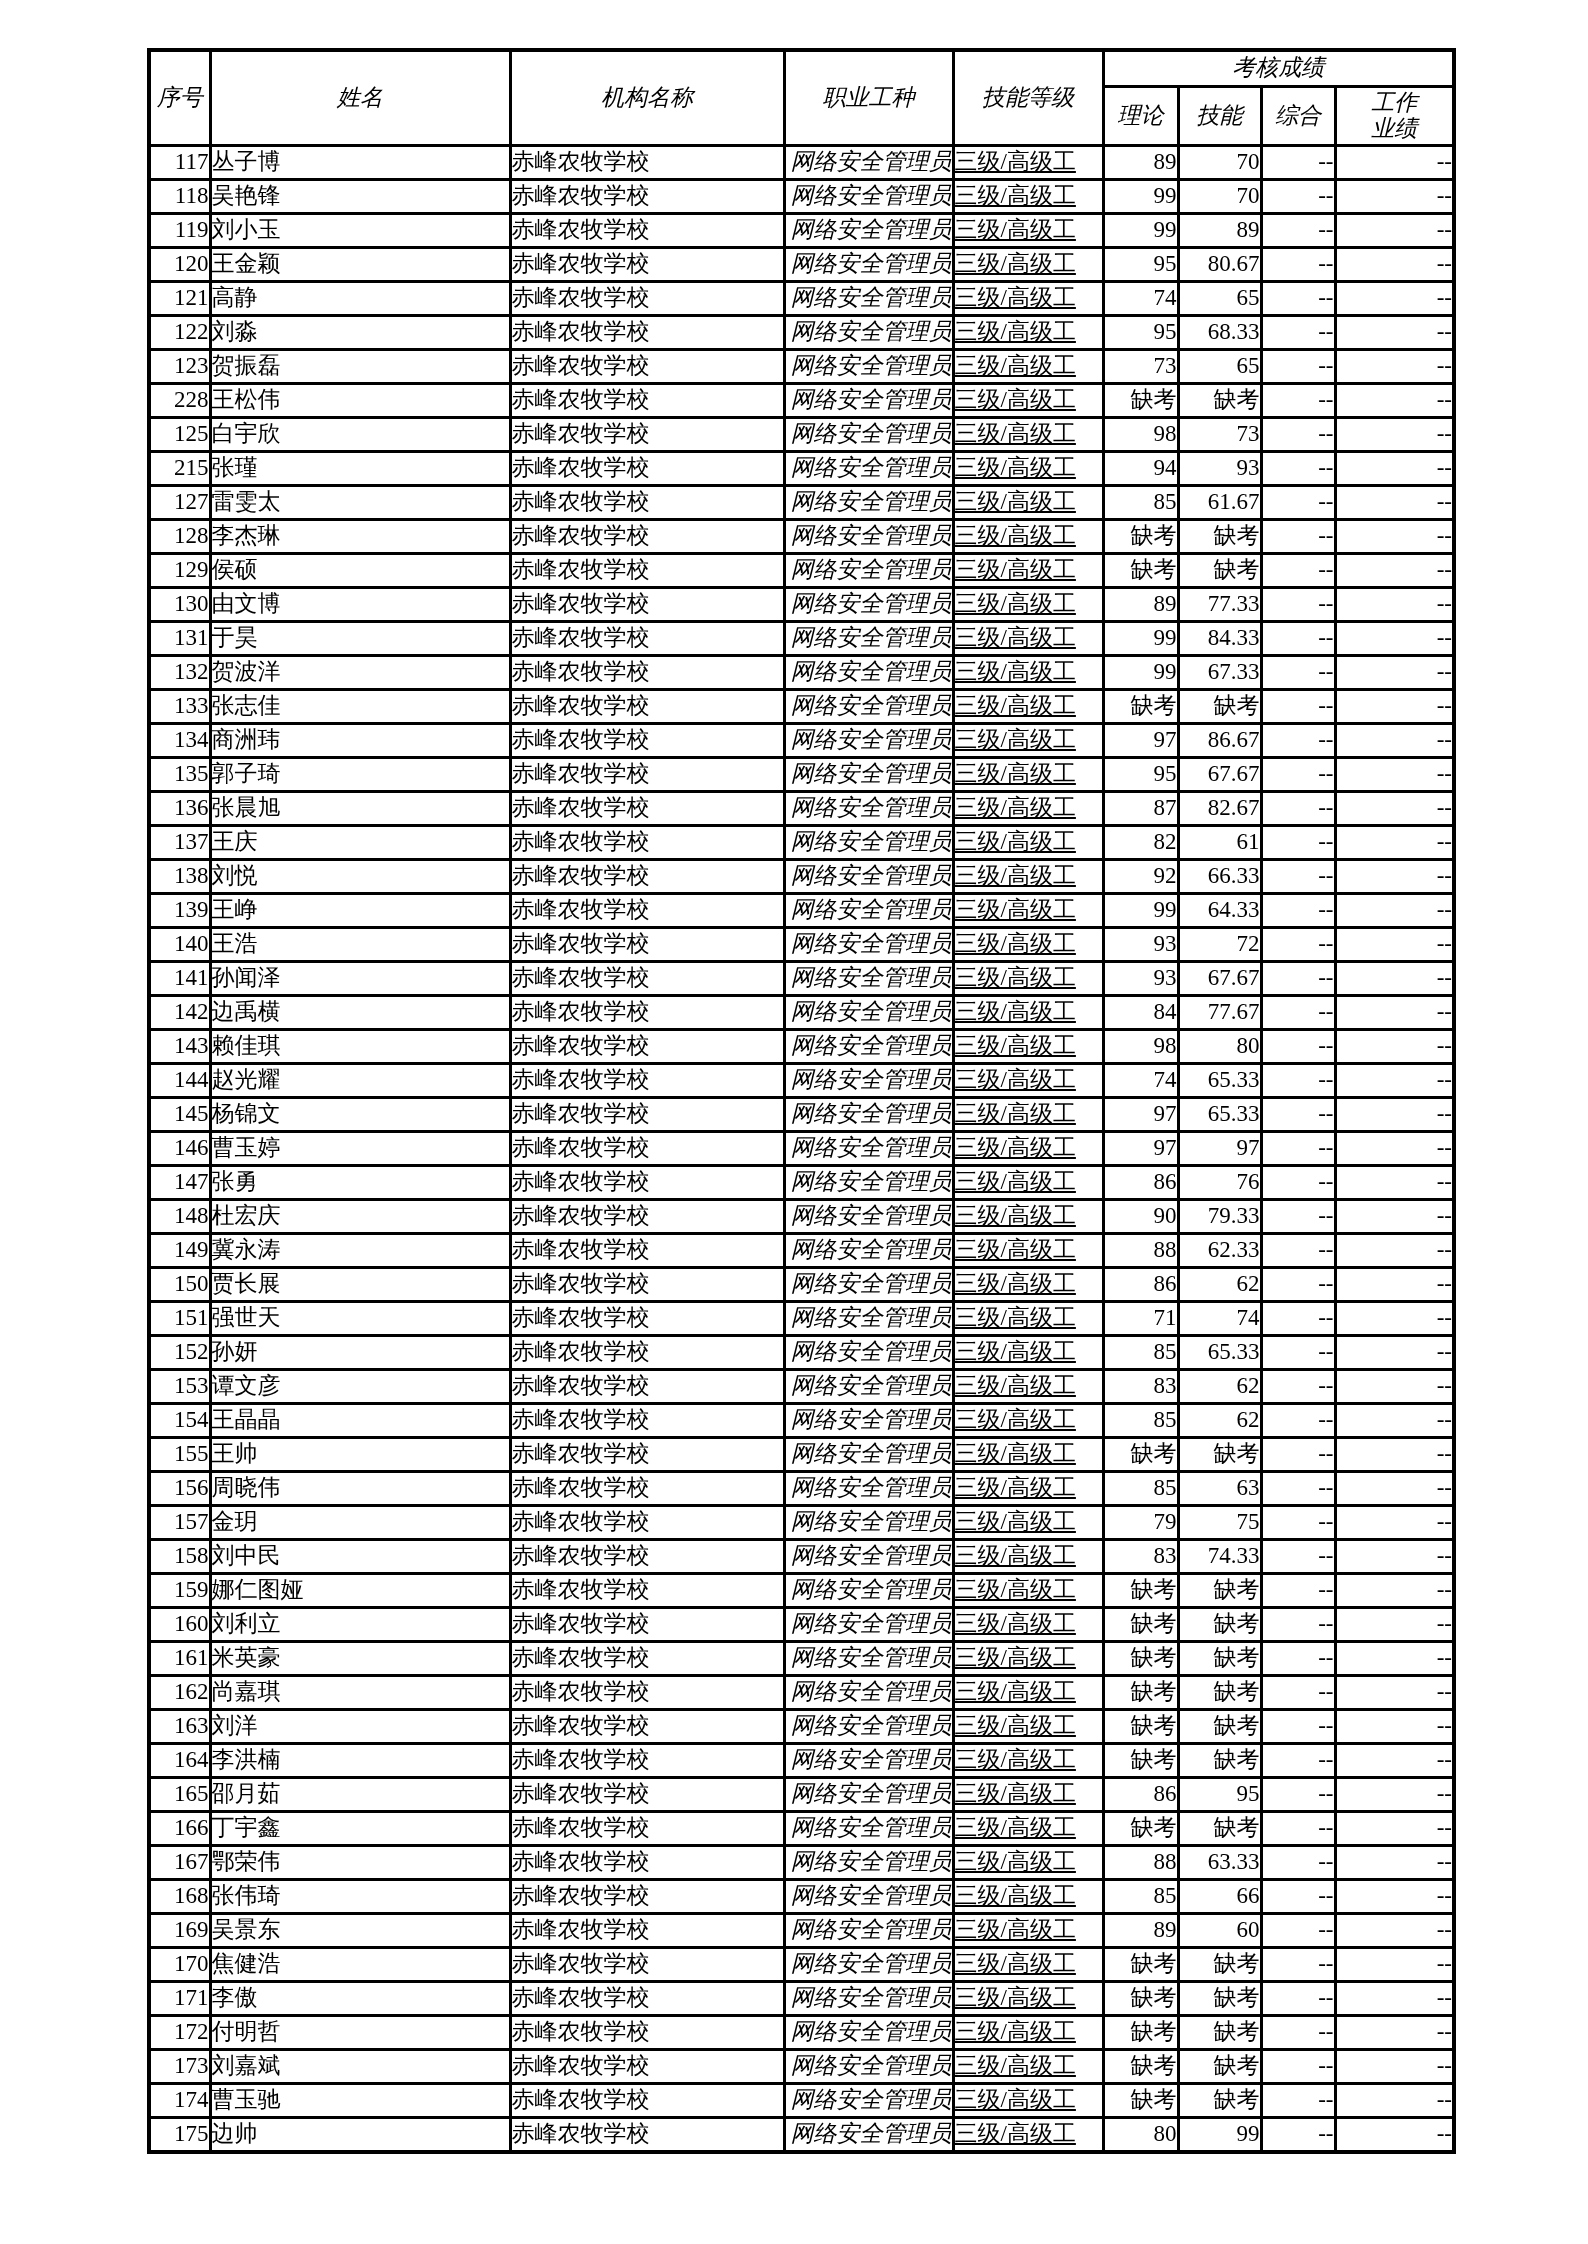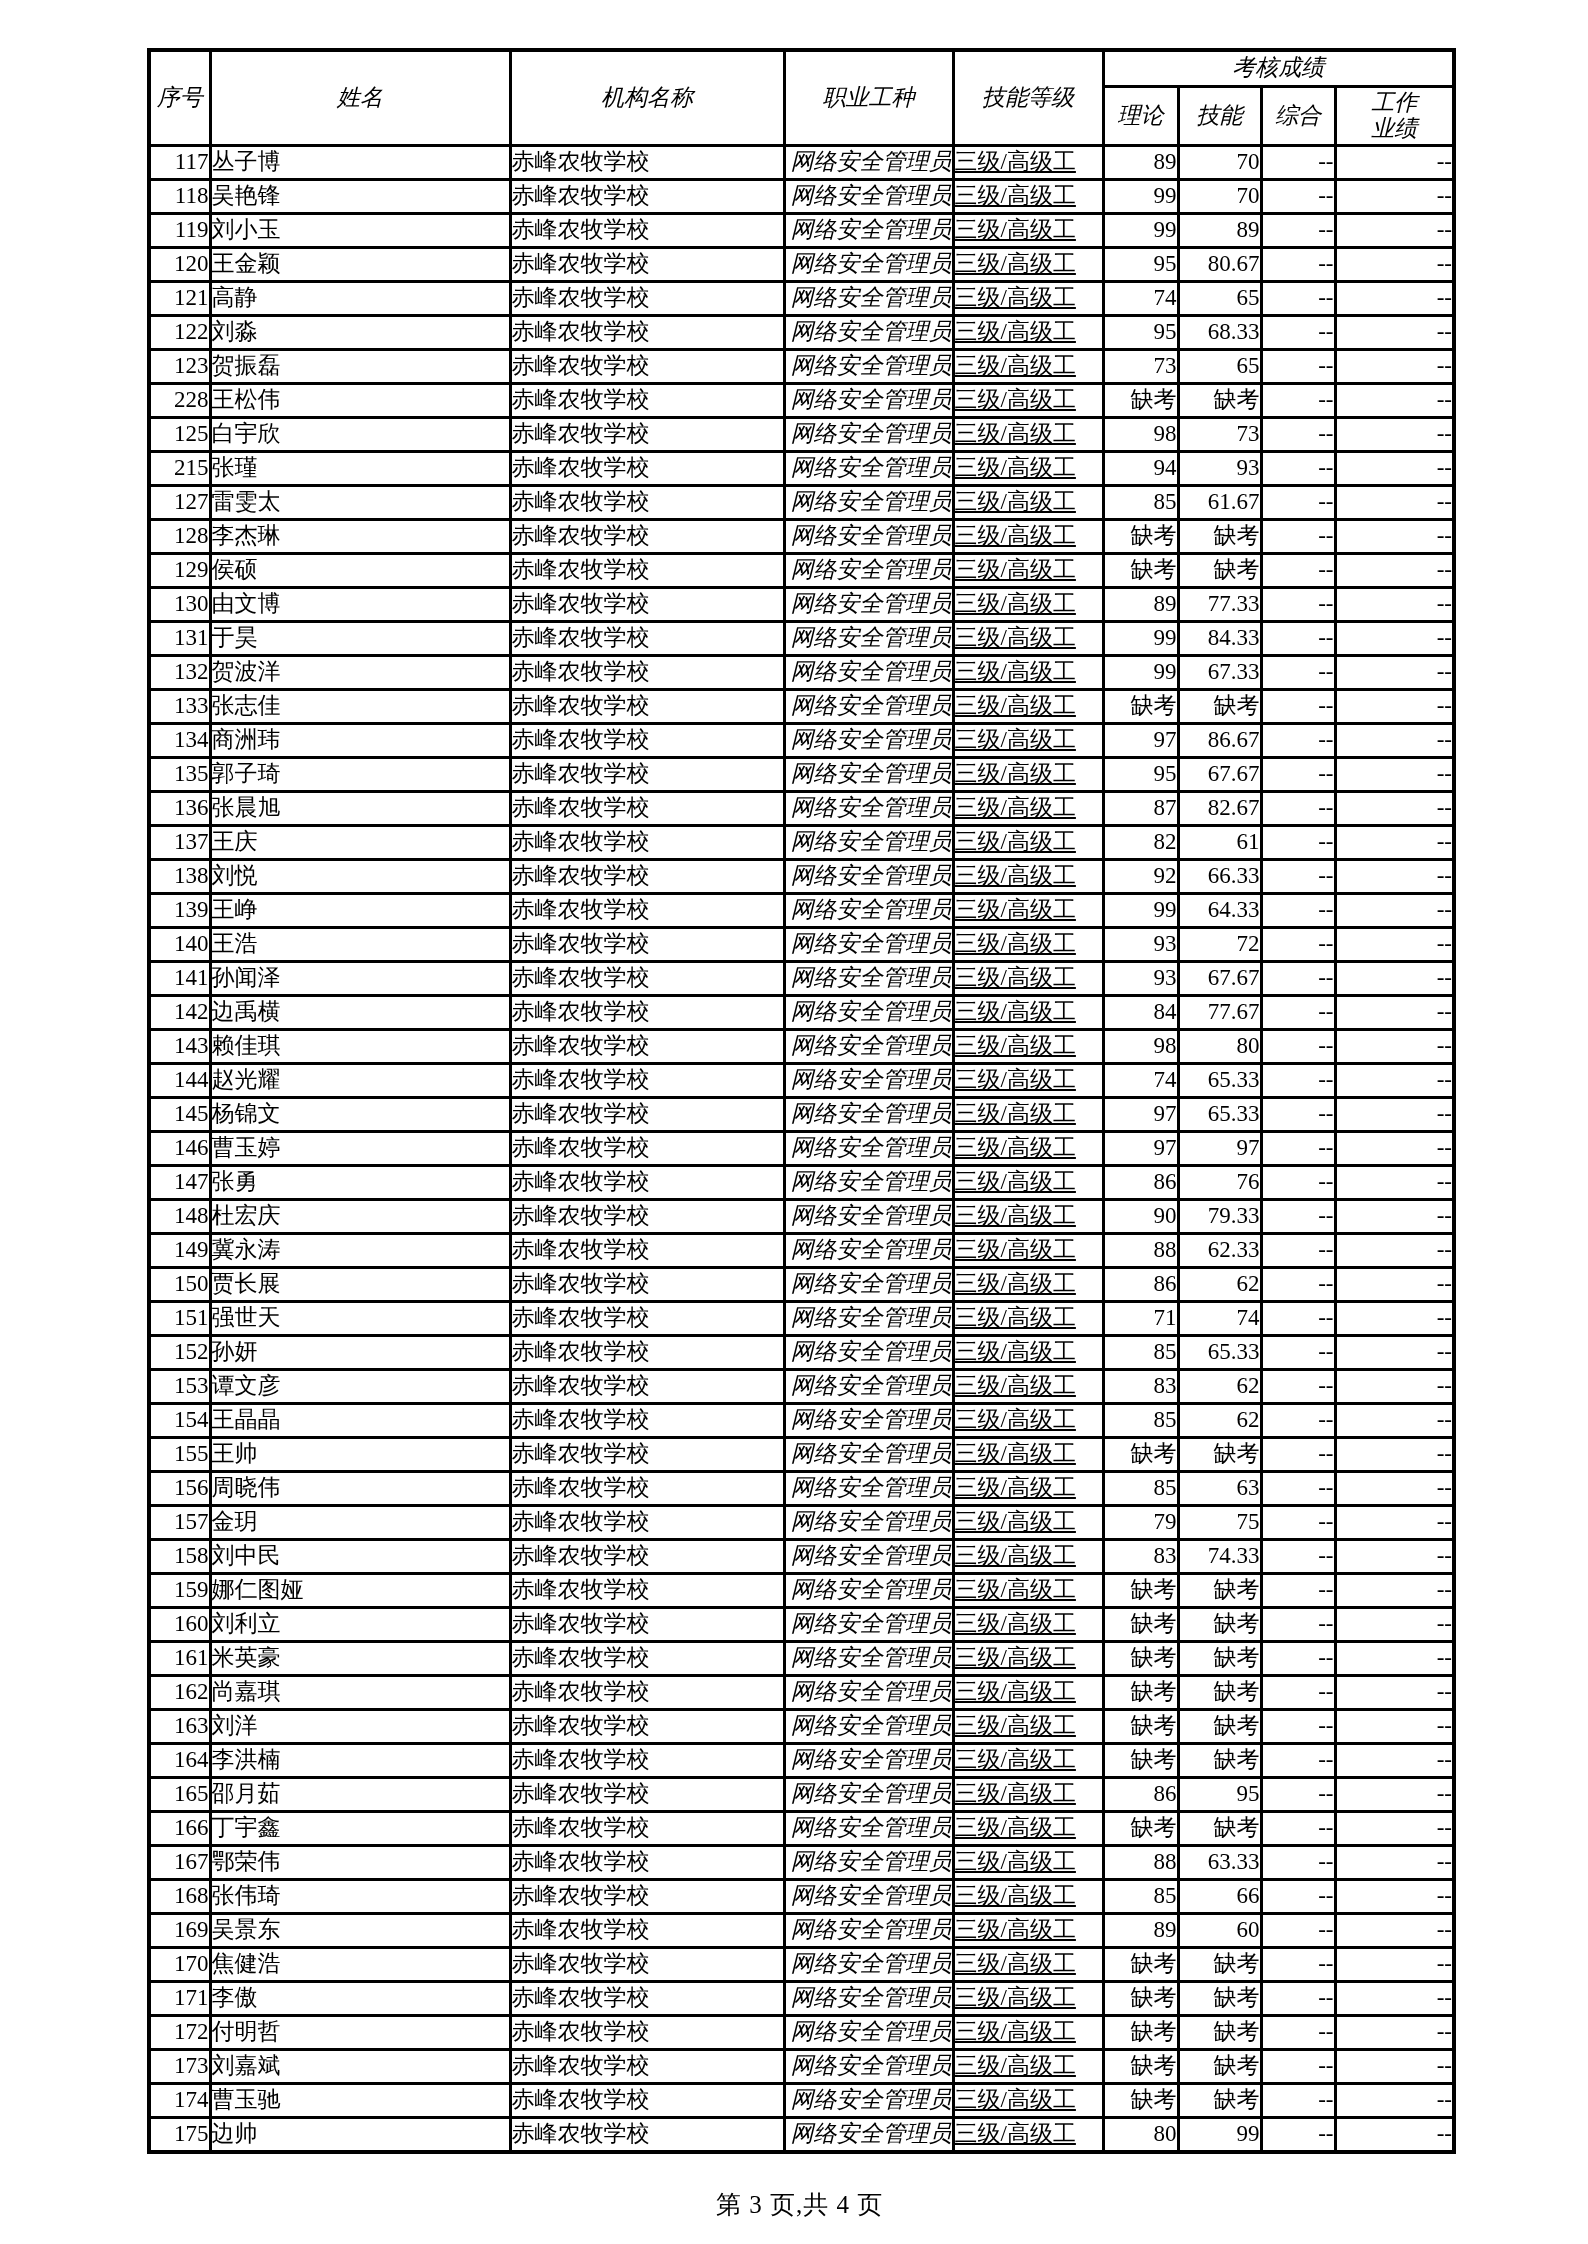--- a/index.html
+++ b/index.html
@@ -742,14 +742,13 @@
           <td class="c-job">网络安全管理员</td>
           <td class="c-level">三级/高级工</td>
           <td class="c-score">80</td>
           <td class="c-score">99</td>
           <td class="c-score">--</td>
           <td class="c-score">--</td>
         </tr>
       </tbody>
   </table>
 
-  <div class="footer">第 3 页,共 4 页</div>
 </div>
 
 </body></html>

